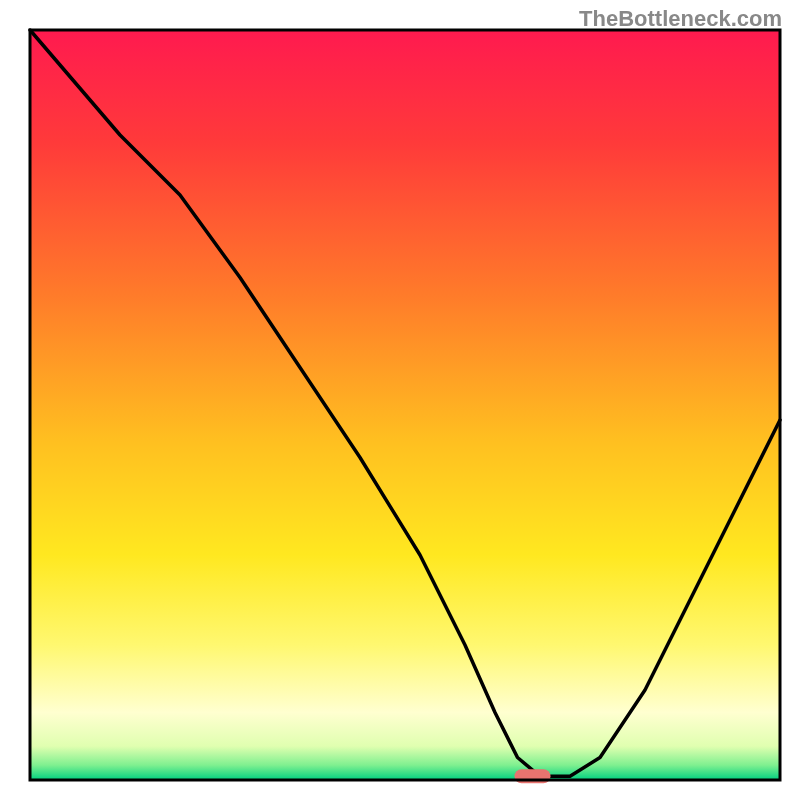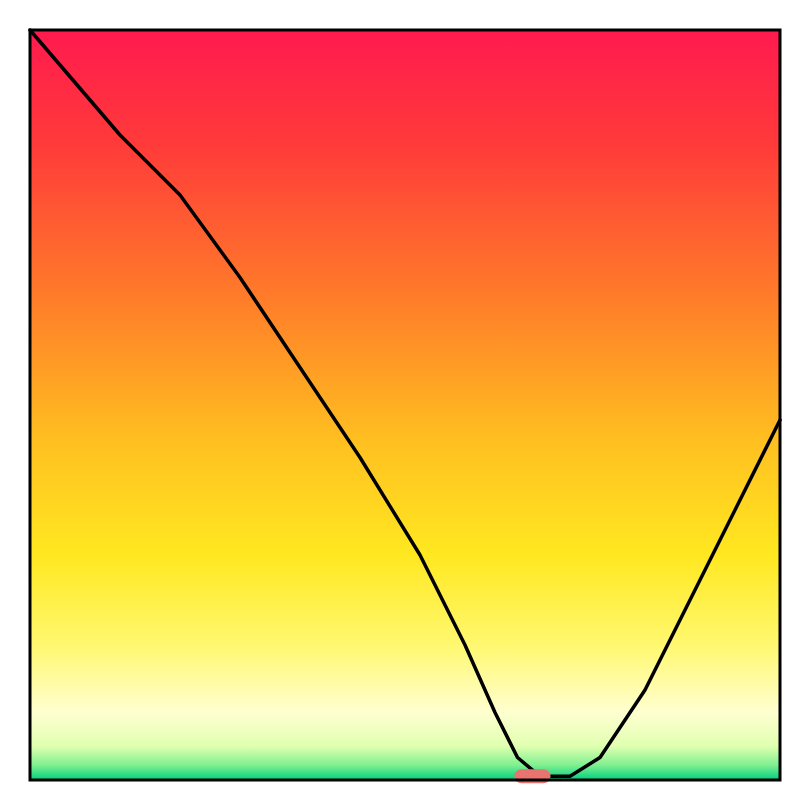--- a/index.html
+++ b/index.html
@@ -28,20 +28,21 @@
     z-index: 10;
   }
   svg {
     display: block;
   }
 </style>
 </head>
 <body>
 
 <div class="chart-container">
+  <div class="watermark">TheBottleneck.com</div>
   <svg id="chart-svg" width="800" height="800" viewBox="0 0 800 800">
     <defs>
       <linearGradient id="bg-grad" x1="0" y1="0" x2="0" y2="1">
           <stop offset="0%" stop-color="#ff1a4f"></stop>
           <stop offset="15%" stop-color="#ff3a3a"></stop>
           <stop offset="35%" stop-color="#ff7a2a"></stop>
           <stop offset="55.00000000000001%" stop-color="#ffc020"></stop>
           <stop offset="70%" stop-color="#ffe820"></stop>
           <stop offset="82%" stop-color="#fff870"></stop>
           <stop offset="91%" stop-color="#ffffd0"></stop>

